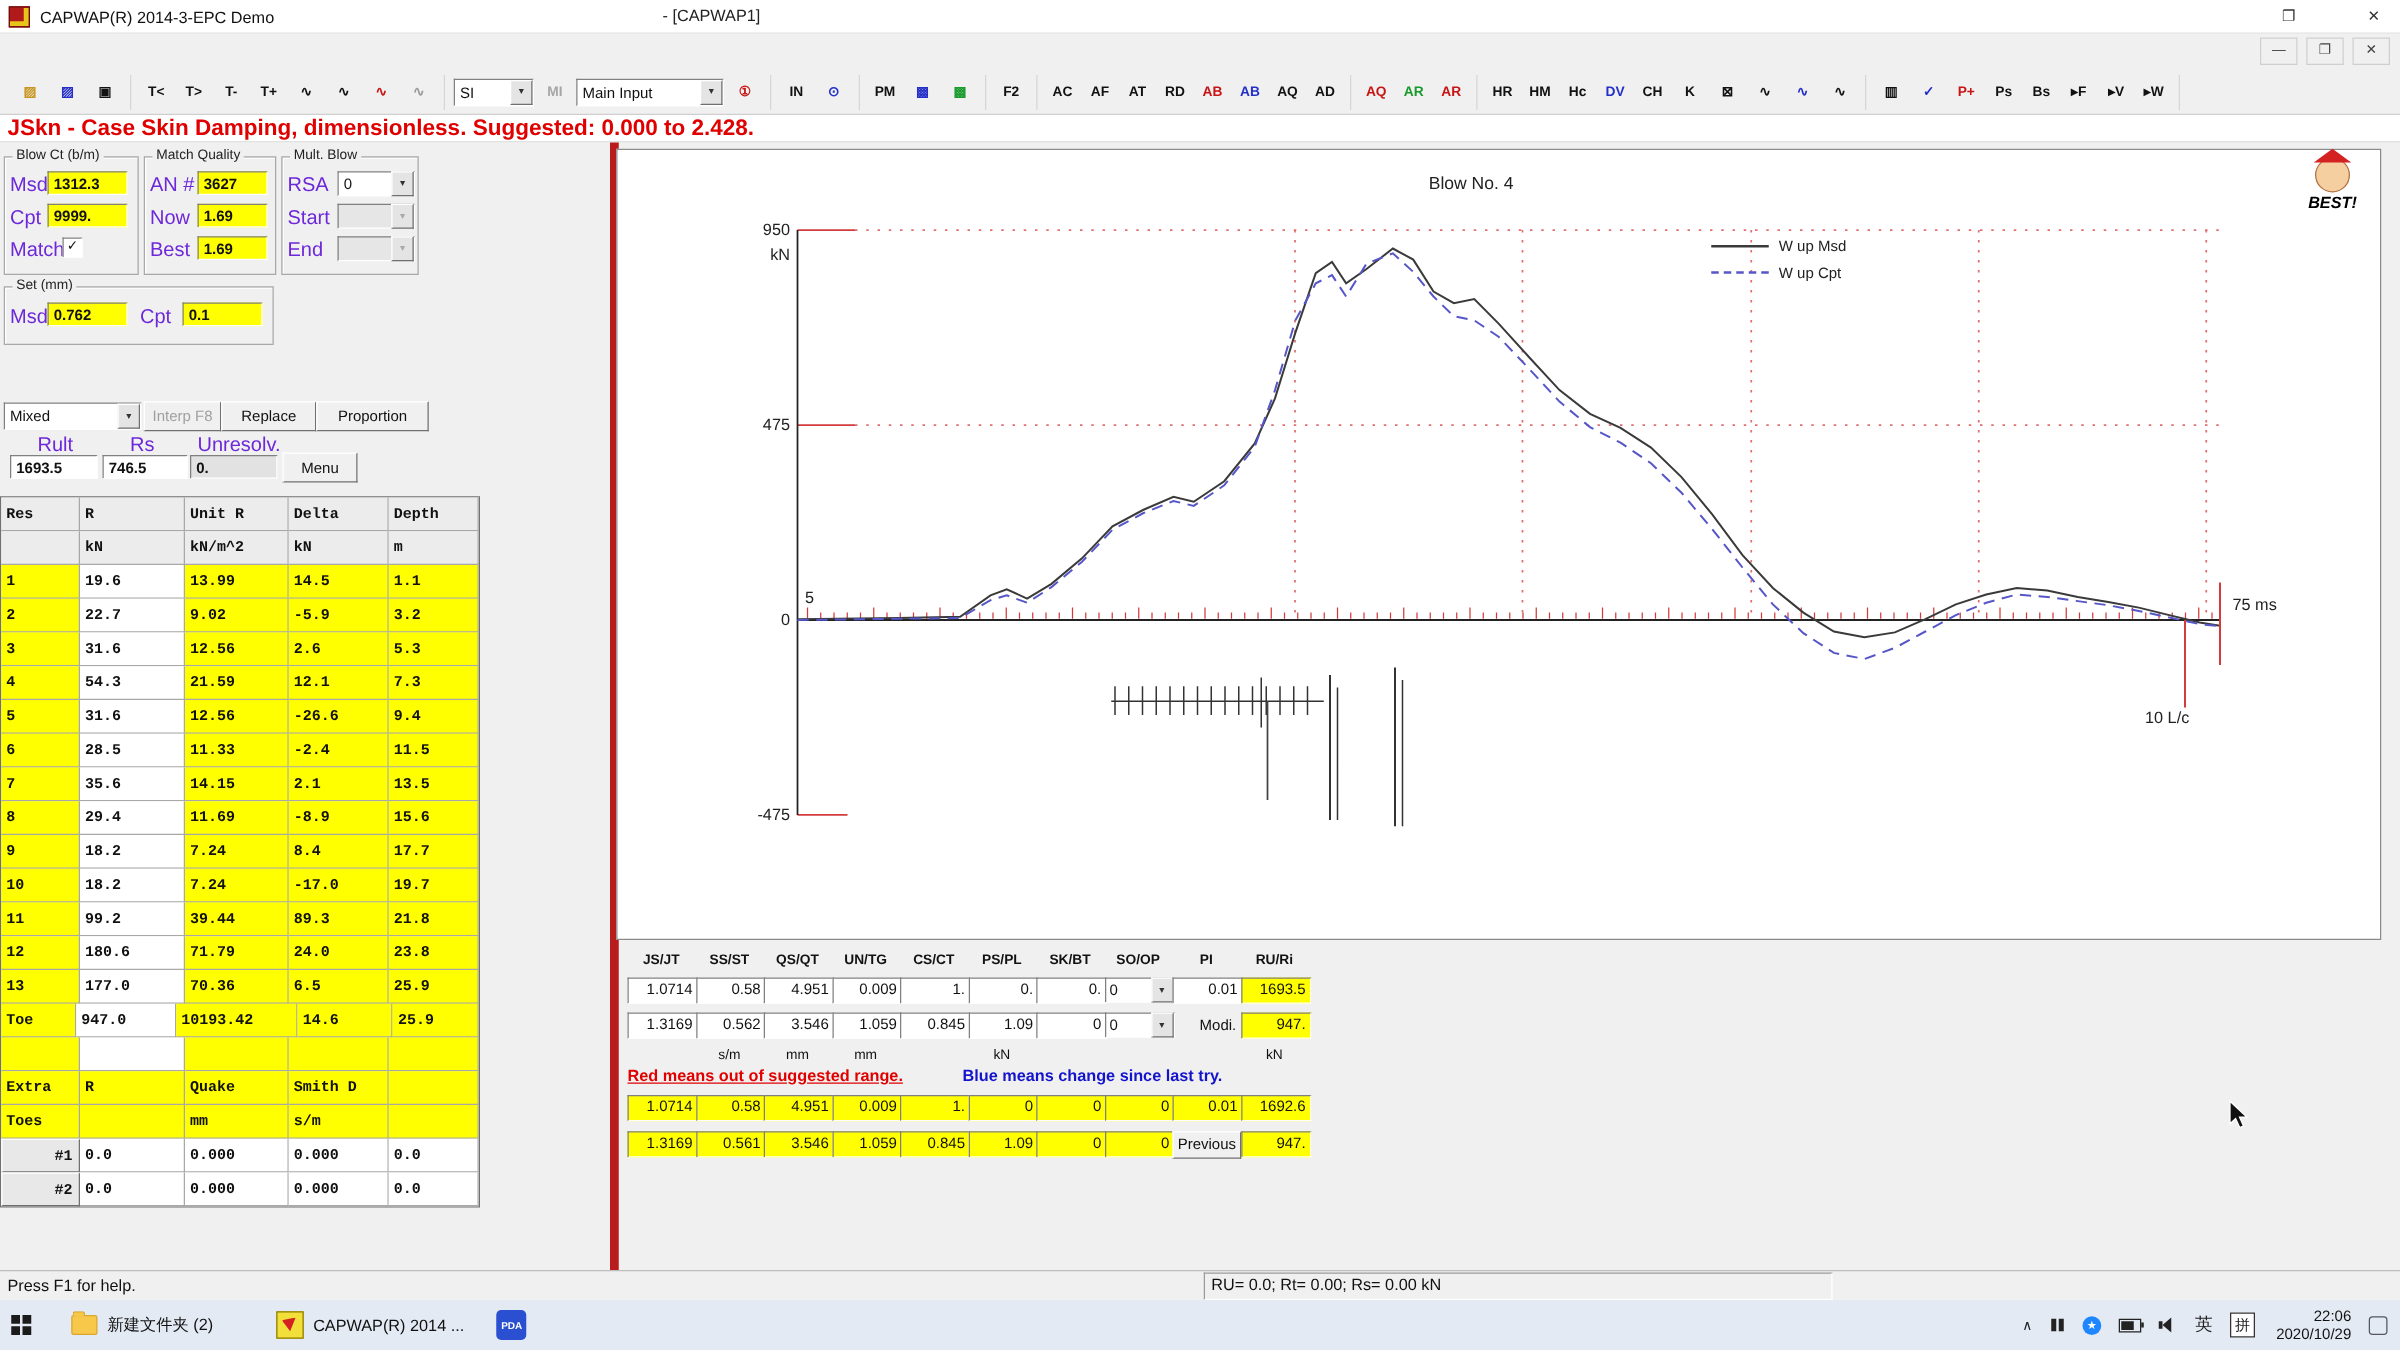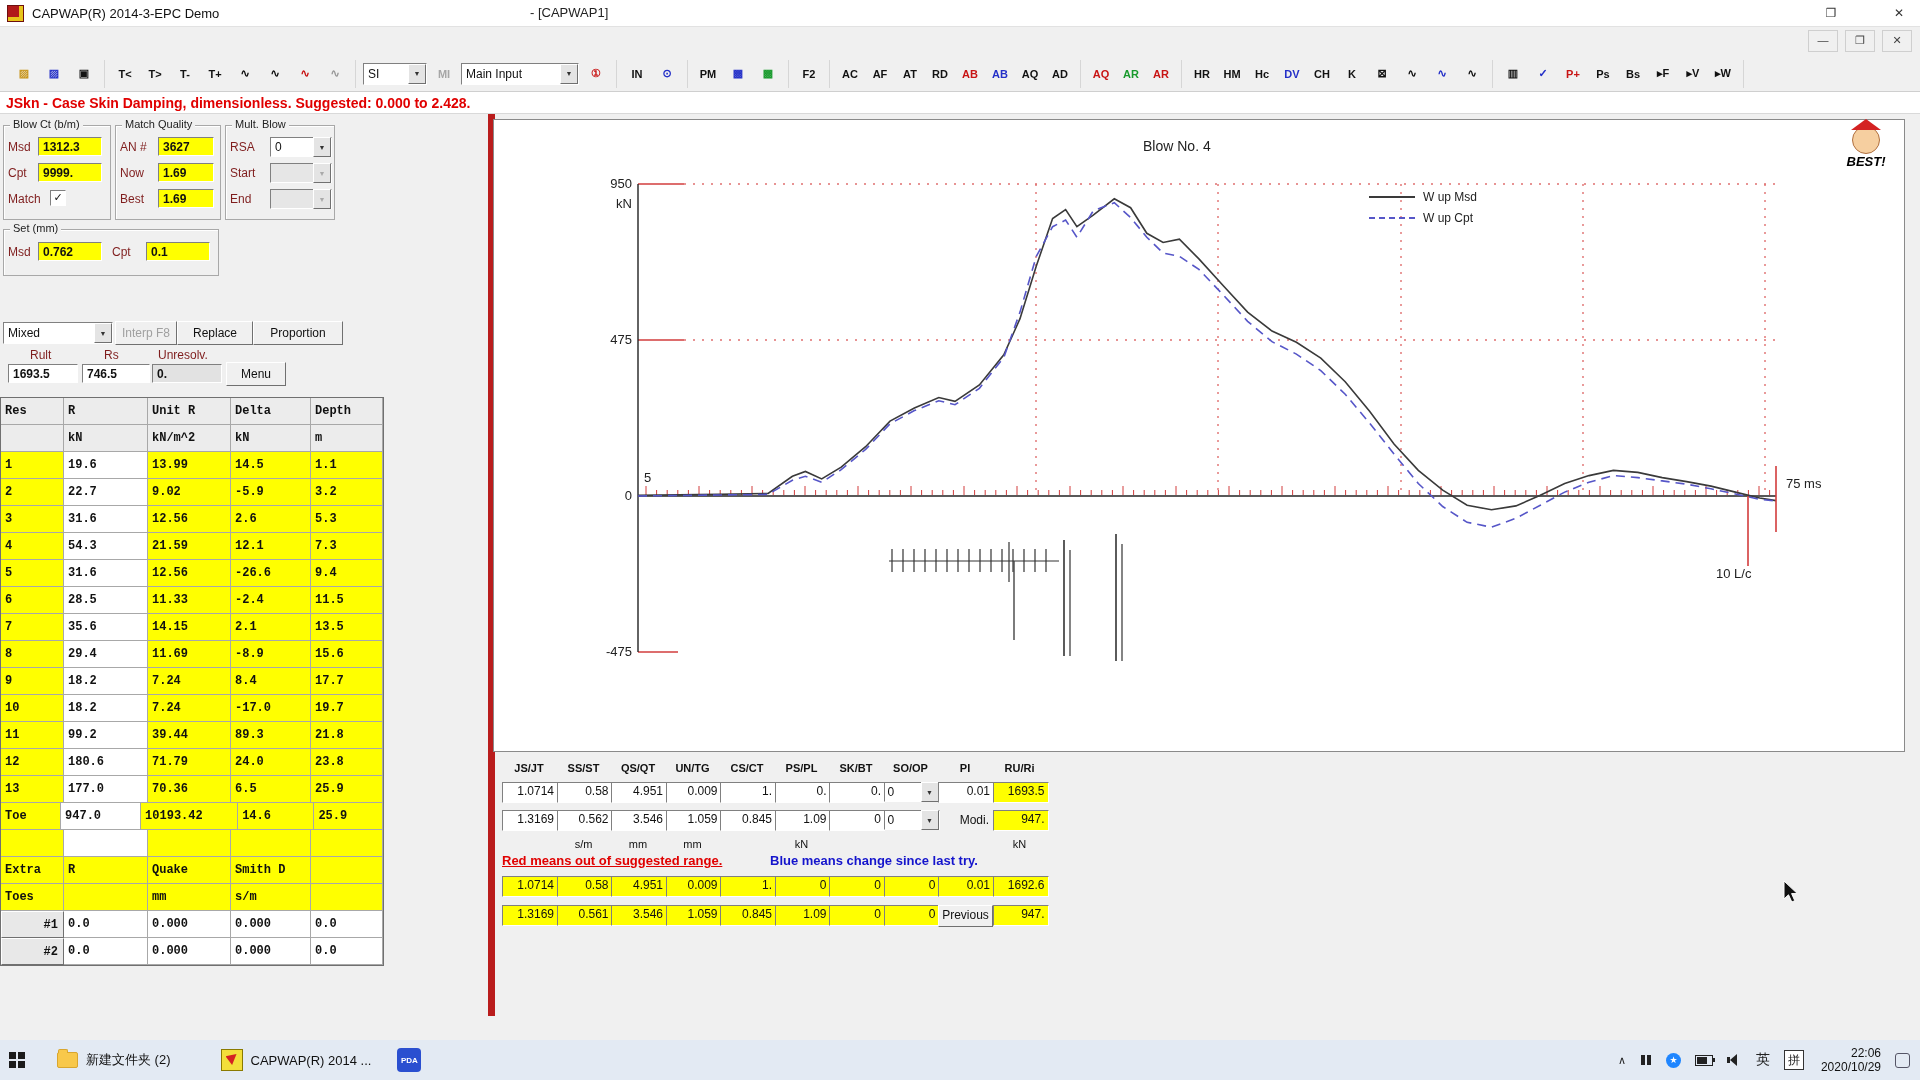--- a/index.html
+++ b/index.html
@@ -28,28 +28,28 @@
         font-size:11px;font-weight:bold;background:#f0f0f0;border:1px solid #f0f0f0;}
   .tdis{color:#a6a6a6;}
   .icon-red{color:#c81414;} .icon-blue{color:#2430c8;} .icon-green{color:#189a2c;}
   .icon-amber{color:#c8961e;} .icon-dim{color:#9a9a9a;}
   .tdrop{height:20px;background:#fff;border:1px solid;border-color:#808080 #fff #fff #808080;
          display:flex;align-items:center;font-size:12px;padding-left:4px;margin:0 2px;justify-content:space-between;}
   .darr{width:16px;height:18px;background:#e4e4e4;border:1px solid;border-color:#fff #707070 #707070 #fff;
         font-size:7px;display:flex;align-items:center;justify-content:center;color:#333;margin-left:4px;}
   
   .redline{position:absolute;left:0;top:92px;width:1920px;height:22px;background:#ffffff;
-           border-bottom:1px solid #d9d9d9;font-size:14px;font-weight:bold;color:#e00000;
+           border-bottom:1px solid #d9d9d9;font-size:18px;font-weight:bold;color:#e00000;
            display:flex;align-items:center;padding-left:6px;box-sizing:border-box;}
   
   .left-panel{position:absolute;left:0;top:114px;width:488px;height:902px;background:#f0f0f0;
               border-right:7px solid #b91c1c;}
   .fs{position:absolute;border:1px solid #a8a8a8;box-shadow:1px 1px 0 #fff inset;}
   .fs-label{position:absolute;top:-8px;left:6px;background:#f0f0f0;padding:0 3px;font-size:11px;color:#222;}
-  .flabel{position:absolute;font-size:12px;color:#7f1d1d;}
+  .flabel{position:absolute;font-size:16px;color:#6d28d9;}
   .box,.ybox,.gbox{position:absolute;height:17px;border:1px solid;border-color:#808080 #fff #fff #808080;
        font-size:12px;font-weight:bold;display:flex;align-items:center;padding-left:4px;box-sizing:content-box;}
   .box{background:#fff;} .ybox{background:#ffff00;} .gbox{background:#e2e2e2;}
   .chk{position:absolute;width:14px;height:14px;background:#fff;border:1px solid;
        border-color:#808080 #fff #fff #808080;font-size:11px;line-height:13px;text-align:center;}
   .ddown{position:absolute;height:18px;background:#fff;border:1px solid;border-color:#808080 #fff #fff #808080;
          font-size:12px;display:flex;align-items:center;justify-content:space-between;padding-left:4px;}
   .ddown.dis{background:#e6e6e6;color:#999;}
   .pbtn{position:absolute;height:22px;background:#f0f0f0;border:1px solid;border-color:#fff #707070 #707070 #fff;
         font-size:12px;display:flex;align-items:center;justify-content:center;}
@@ -682,20 +682,26 @@
       <div class="pgbox pgy" style="left: 109px; top: 143px;">3.546</div>
       <div class="pgbox pgy" style="left: 163.5px; top: 143px;">1.059</div>
       <div class="pgbox pgy" style="left: 218px; top: 143px;">0.845</div>
       <div class="pgbox pgy" style="left: 272.5px; top: 143px;">1.09</div>
       <div class="pgbox pgy" style="left: 327px; top: 143px;">0</div>
       <div class="pgbox pgy" style="left: 381.5px; top: 143px;">0</div>
       <div class="pgbtn" style="left: 436px; top: 143px;">Previous</div>
       <div class="pgbox pgy" style="left: 490.5px; top: 143px;">947.</div>
     </div>
 
+  <div class="statusbar">
+    <span class="st-help">Press F1 for help.</span>
+    <div class="st-vals">
+      <span>RU= 0.0; Rt= 0.00; Rs= 0.00 kN</span>
+    </div>
+  </div>
 
   <div class="taskbar">
     <div class="tb-item">
       <div class="start-icon">
           <span></span>
           <span></span>
           <span></span>
           <span></span>
         </div>
     </div>

